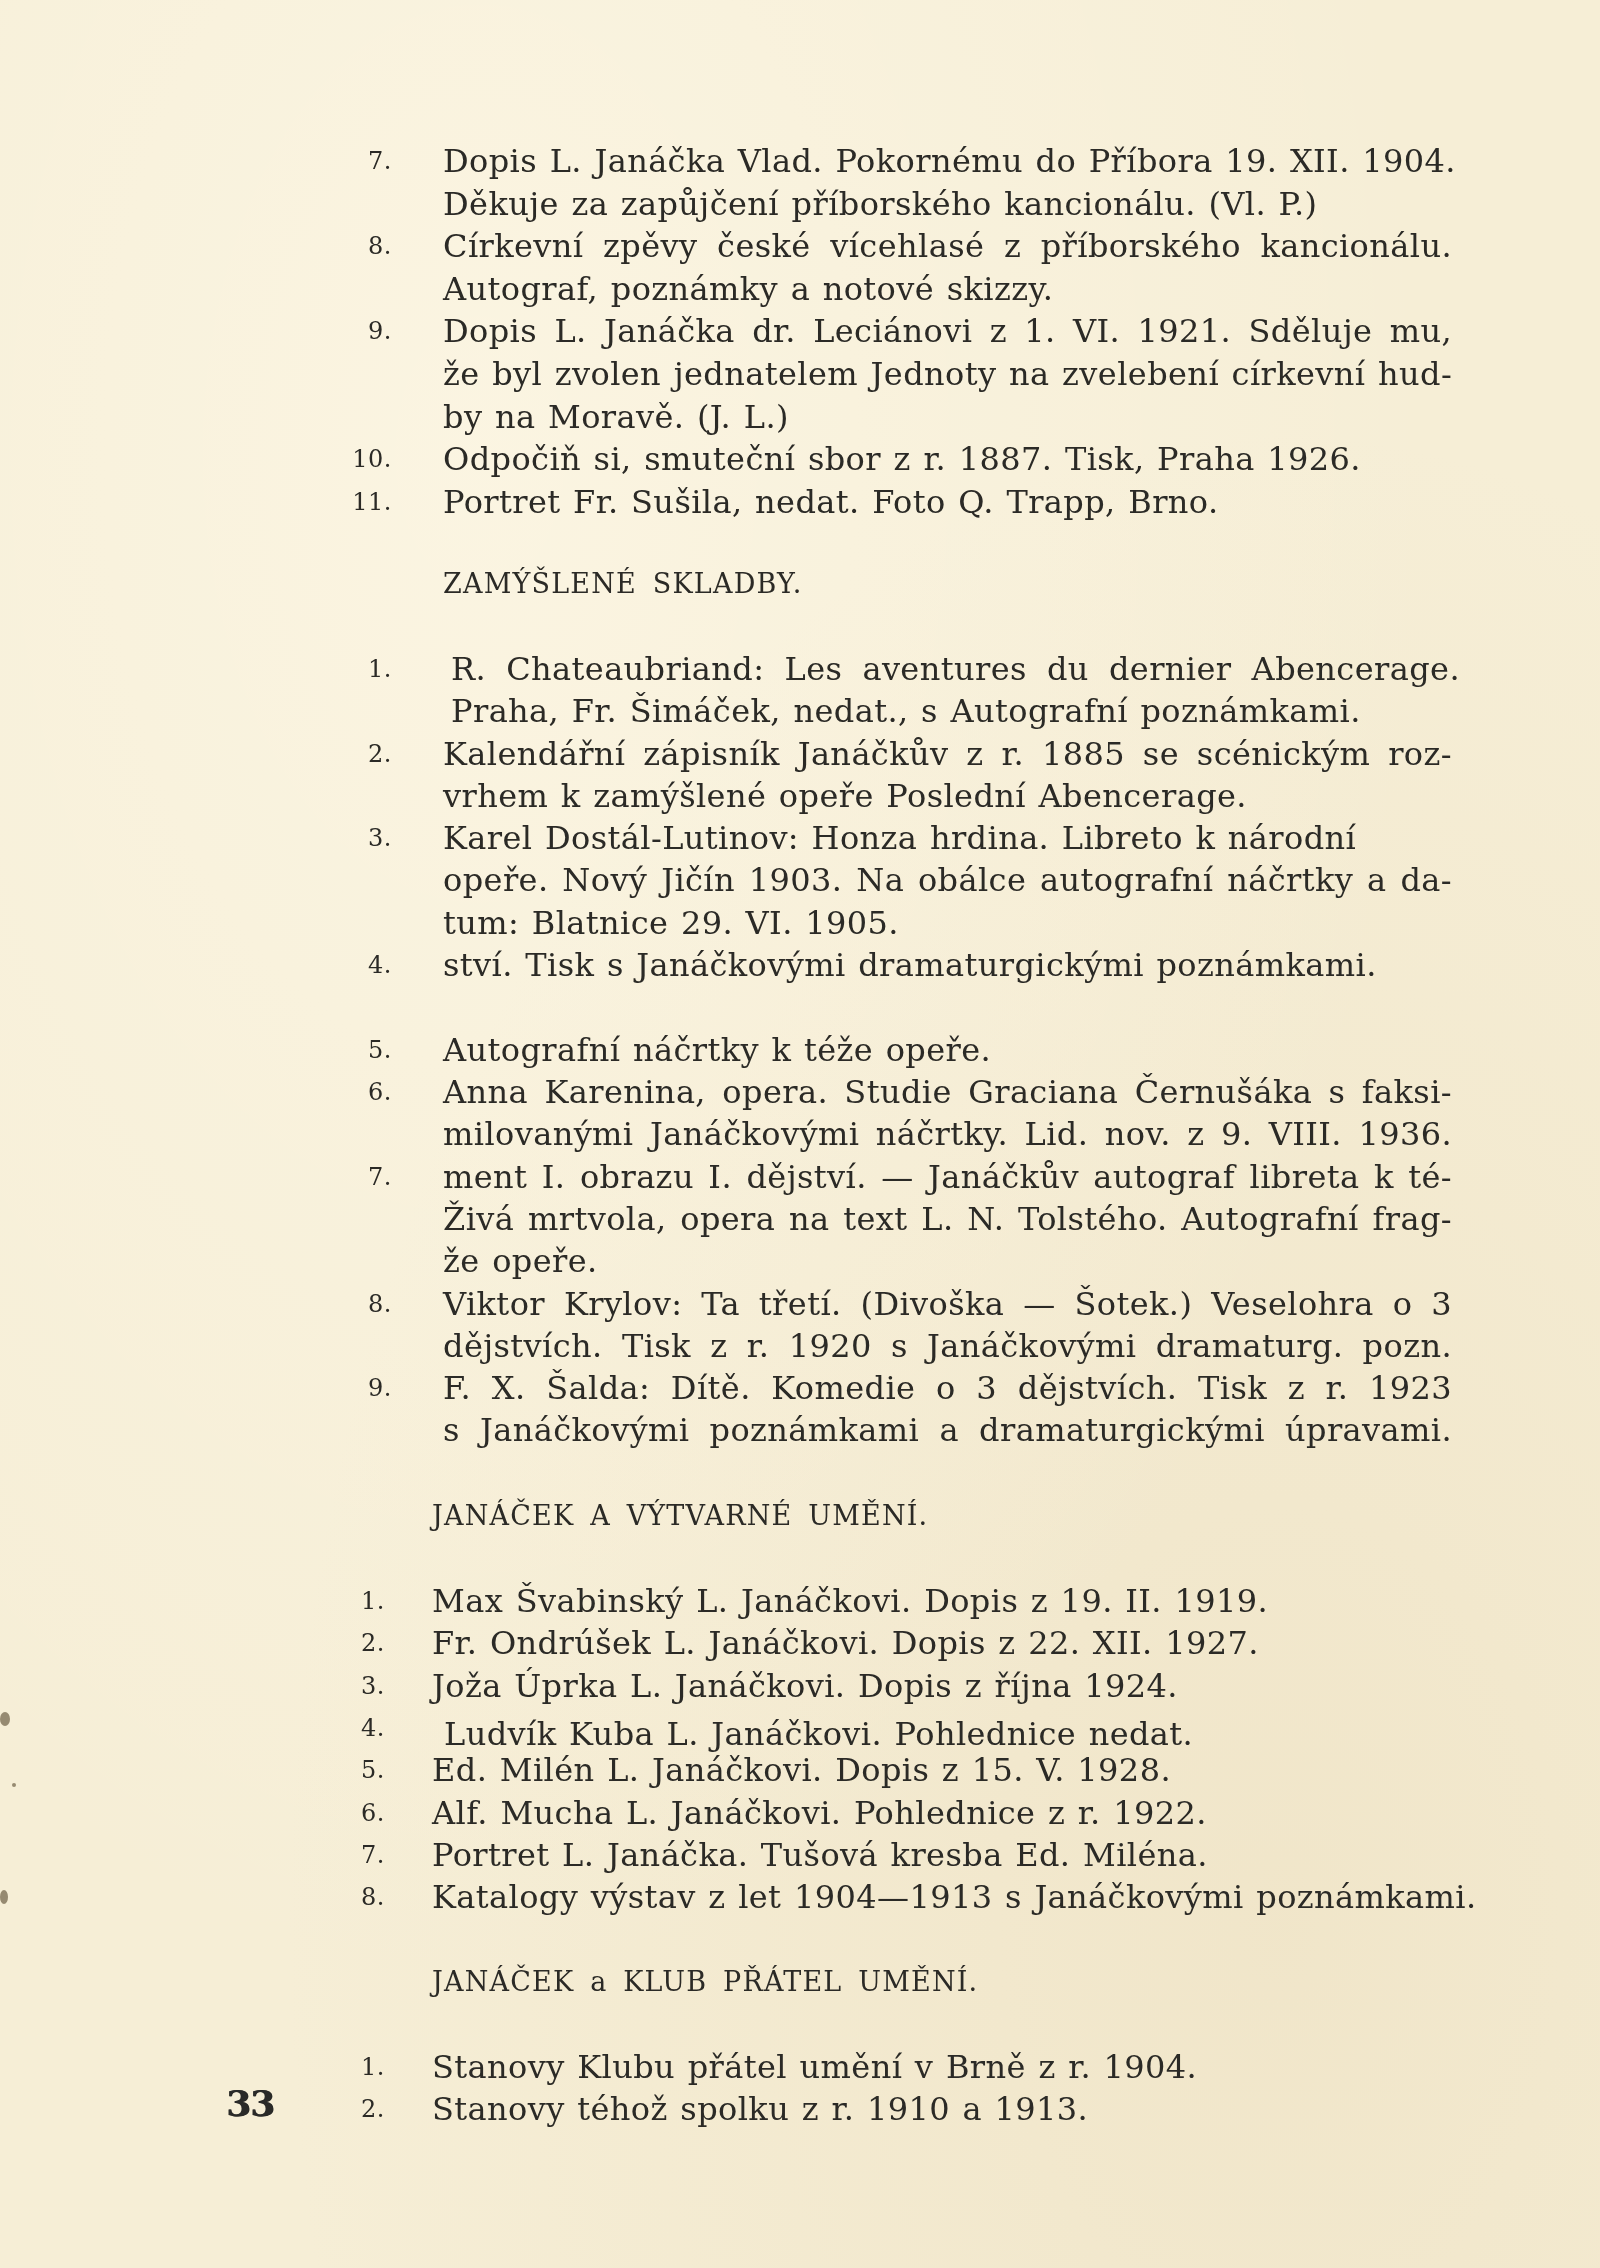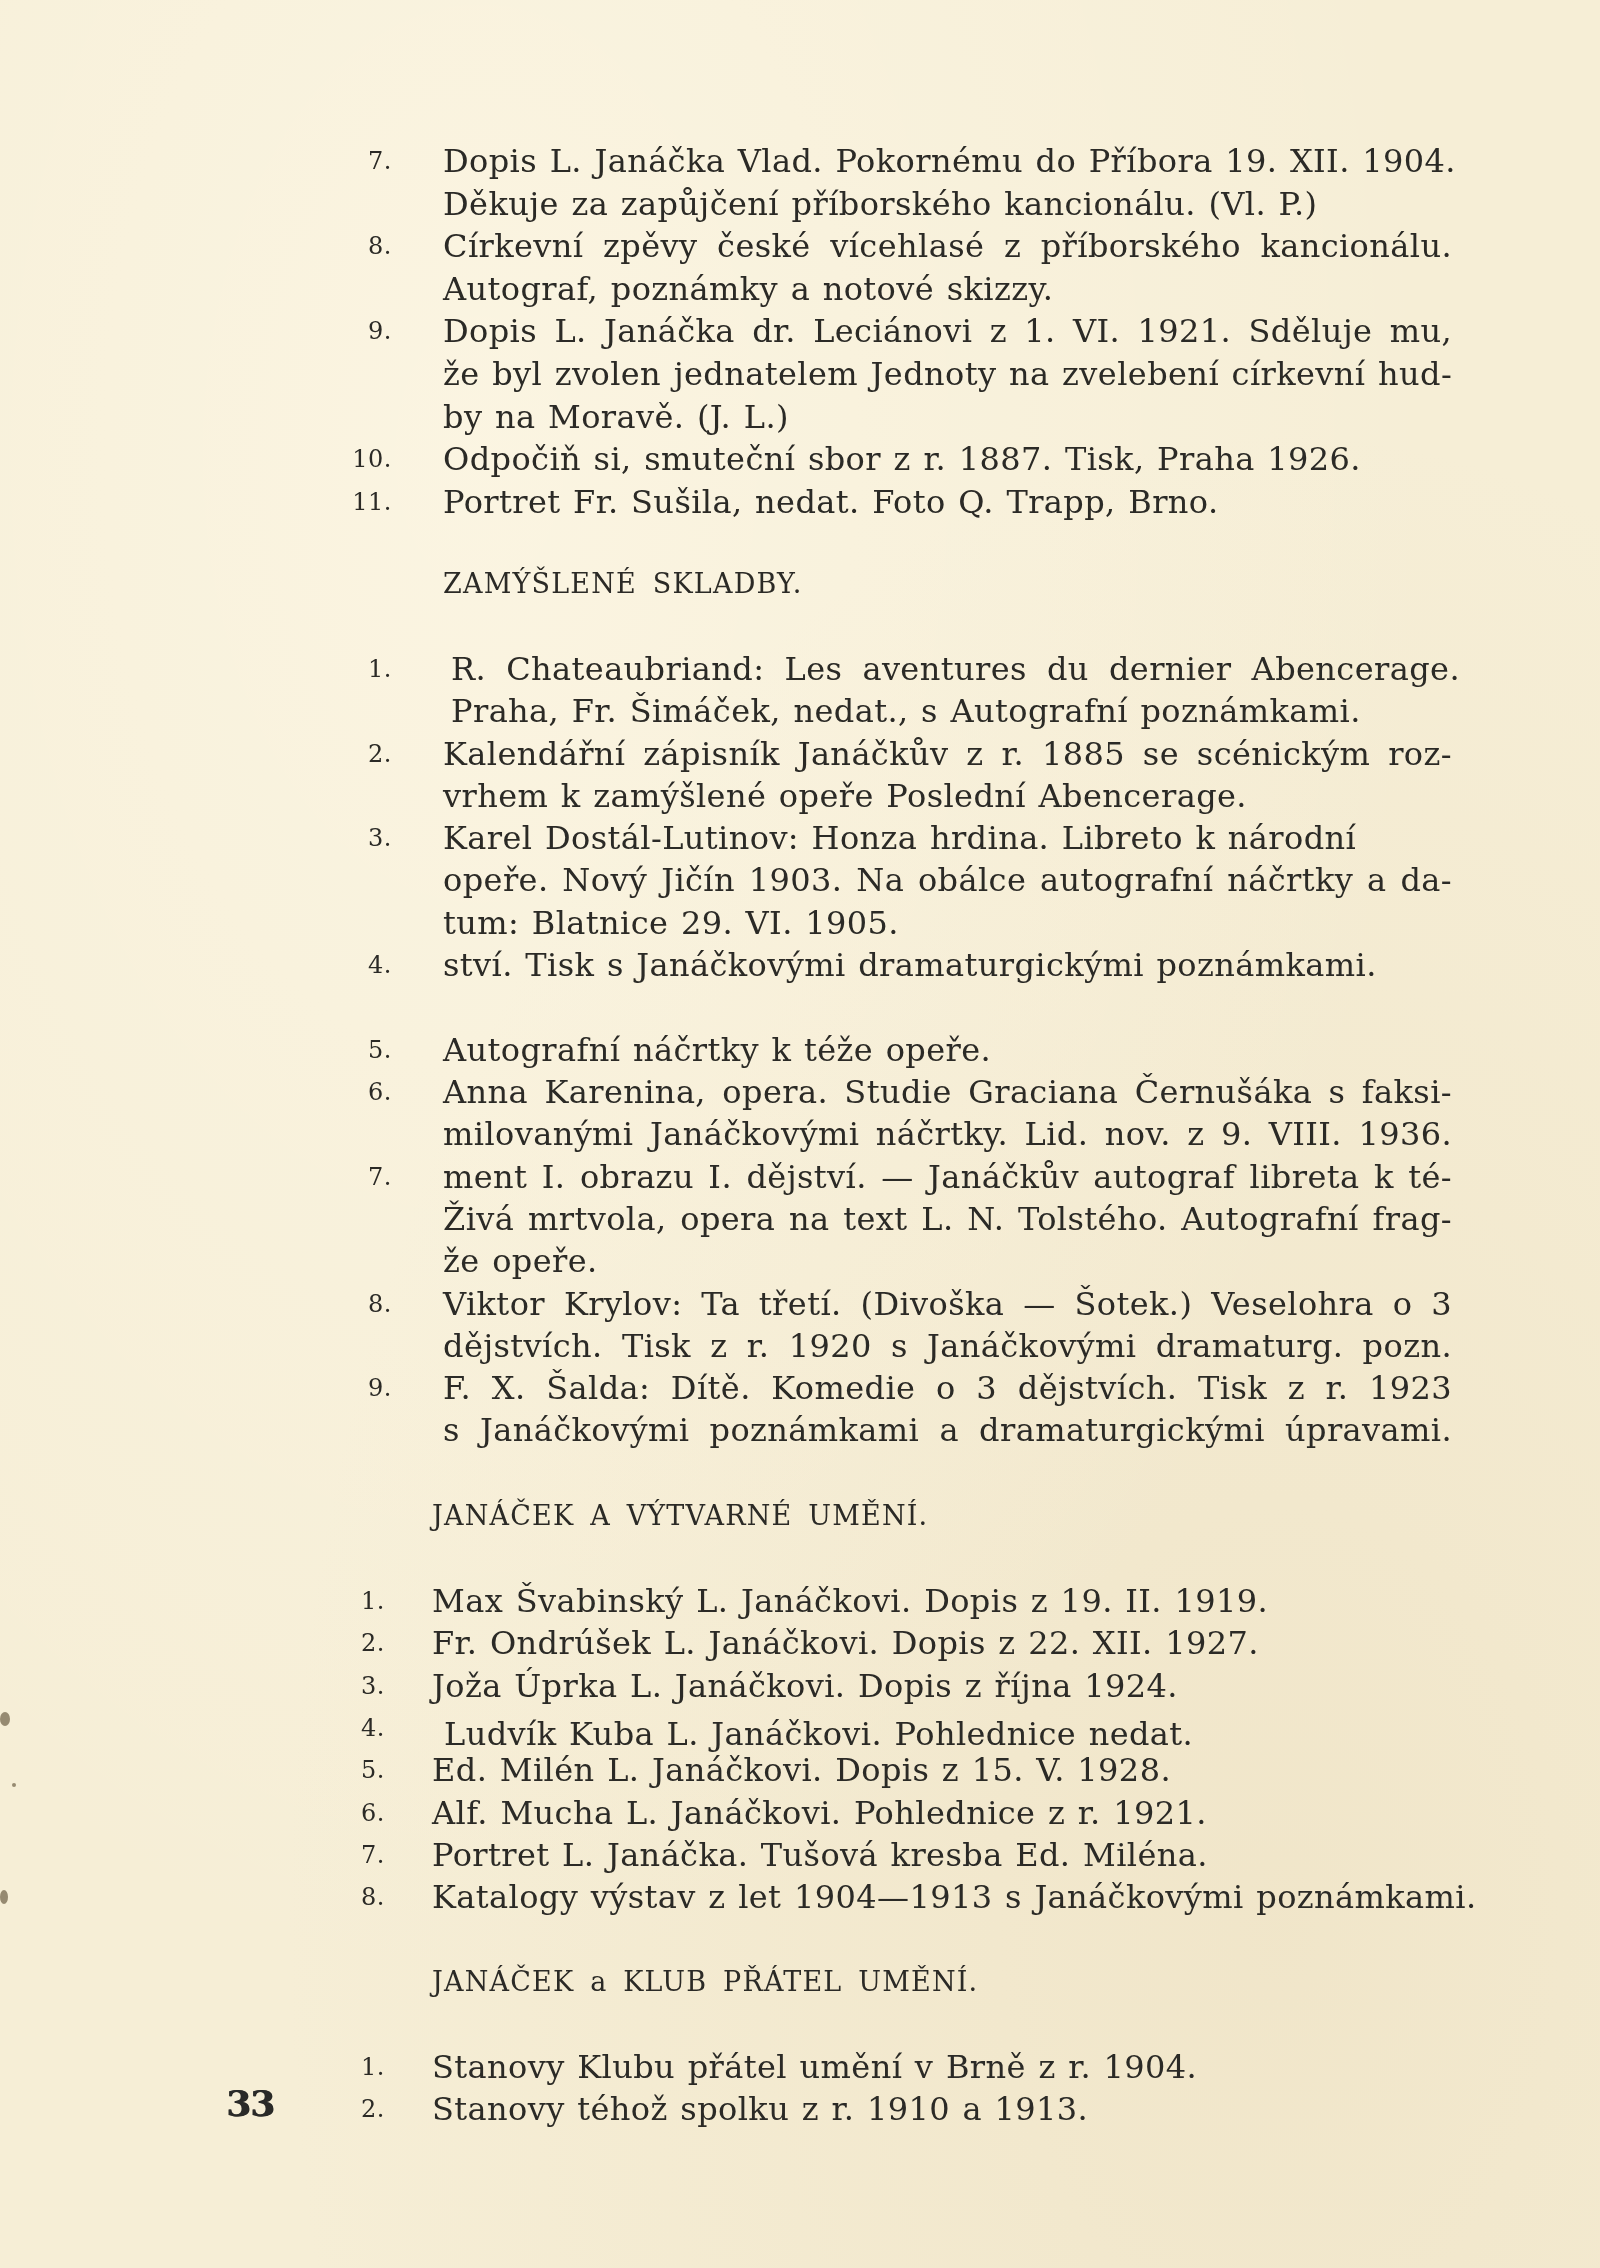--- a/index.html
+++ b/index.html
@@ -237,21 +237,21 @@
         </div>
         <div class="item" style="top: 1749.2px;">
           <span class="num" style="left: 335px; top: 0px;">5.</span>
           <div class="text" style="left: 432px; top: 0px; width: 1020px;">
             <span class="line last" style="line-height: 42.3px; text-align-last: left;">Ed. Milén L. Janáčkovi. Dopis z 15. V. 1928.</span>
           </div>
         </div>
         <div class="item" style="top: 1791.5px;">
           <span class="num" style="left: 335px; top: 0px;">6.</span>
           <div class="text" style="left: 432px; top: 0px; width: 1020px;">
-            <span class="line last" style="line-height: 42.3px; text-align-last: left;">Alf. Mucha L. Janáčkovi. Pohlednice z r. 1921.</span>
+            <span class="line last" style="line-height: 42.3px; text-align-last: left;">Alf. Mucha L. Janáčkovi. Pohlednice z r. 1922.</span>
           </div>
         </div>
         <div class="item" style="top: 1833.8px;">
           <span class="num" style="left: 335px; top: 0px;">7.</span>
           <div class="text" style="left: 432px; top: 0px; width: 1020px;">
             <span class="line last" style="line-height: 42.3px; text-align-last: left;">Portret L. Janáčka. Tušová kresba Ed. Miléna.</span>
           </div>
         </div>
         <div class="item" style="top: 1876.1px;">
           <span class="num" style="left: 335px; top: 0px;">8.</span>

